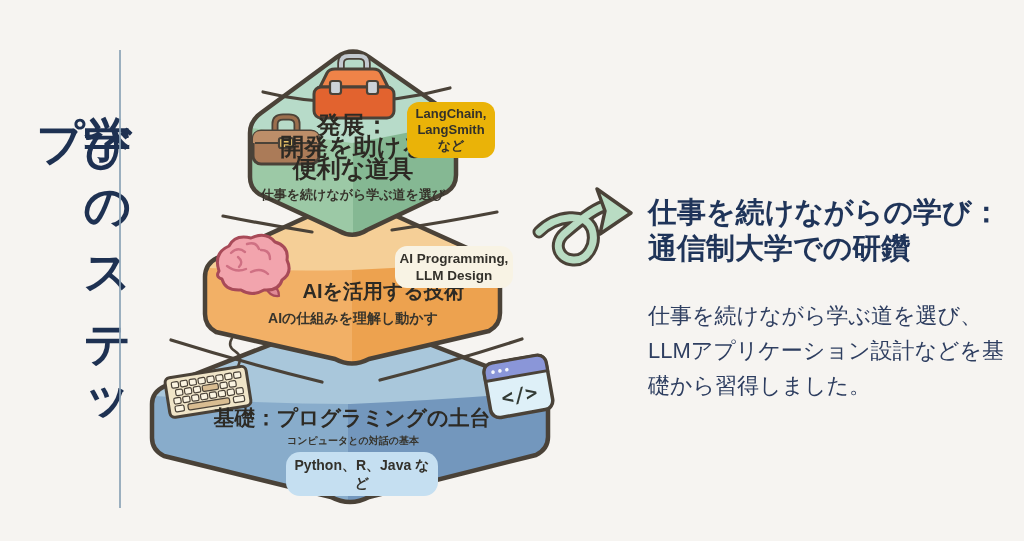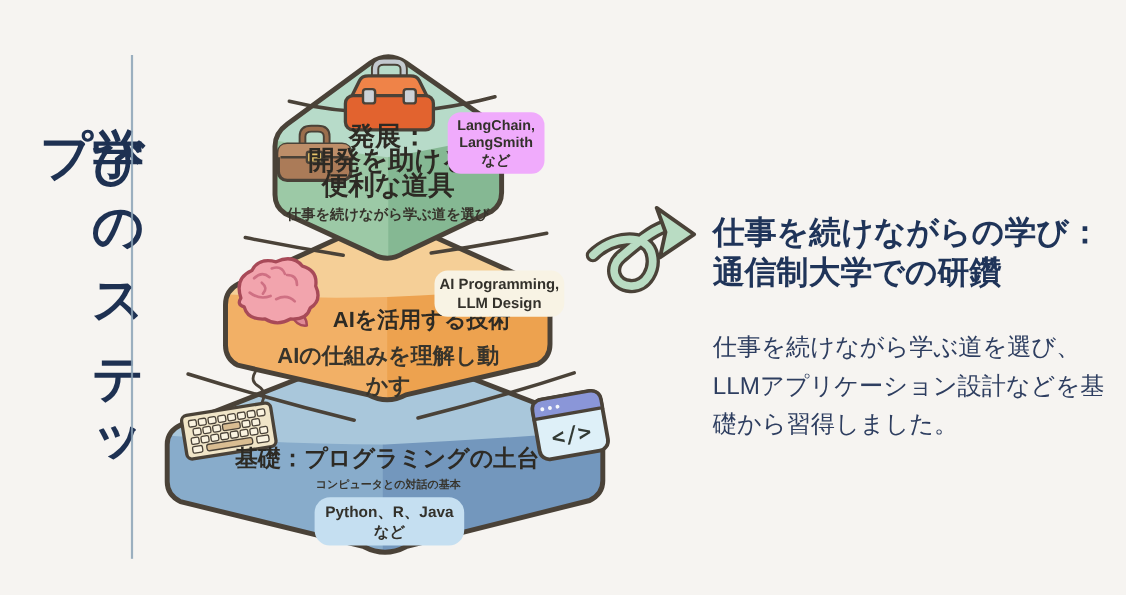--- a/index.html
+++ b/index.html
@@ -21,31 +21,31 @@
   
   .tier-title{
     text-align:center;color:#2d2a24;font-weight:800;white-space:pre-line;
   }
   .tier-sub{
     text-align:center;color:#37342c;font-weight:700;white-space:pre-line;
   }
   .t-dev-title{left:252px;top:114px;width:202px;font-size:24px;line-height:22px;}
   .t-dev-sub{left:242px;top:186px;width:222px;font-size:13px;}
   .t-app-title{left:242px;top:252px;width:222px;font-size:20px;line-height:26px;text-align:right;}
-  .t-app-sub{left:242px;top:310px;width:222px;font-size:20px;}
+  .t-app-sub{left:242px;top:310px;width:222px;font-size:14px;}
   .t-fnd-title{left:192px;top:406px;width:320px;font-size:21px;line-height:24px;}
   .t-fnd-sub{left:242px;top:434px;width:222px;font-size:10px;}
   
   .chip{
     text-align:center;color:#33312b;font-weight:700;white-space:pre-line;
     border:none;border-radius:12px;padding:4px 4px;
   }
-  .chip-lang{left:407px;top:102px;width:88px;font-size:13px;line-height:16px;background:#f0abfc;}
+  .chip-lang{left:407px;top:102px;width:88px;font-size:13px;line-height:16px;background:#eab308;}
   .chip-ai{left:395px;top:246px;width:118px;font-size:13.5px;line-height:17px;background:#f8f3e4;}
-  .chip-py{left:286px;top:452px;width:136px;font-size:14px;line-height:18px;background:#c5dff1;border-radius:14px;}
+  .chip-py{left:286px;top:452px;width:152px;font-size:14px;line-height:18px;background:#c5dff1;border-radius:14px;}
   
   .callout-heading{
     left:648px;top:194px;width:370px;
     font-size:29px;line-height:36px;font-weight:900;color:#1f3459;white-space:pre-line;font-family:Liberation Serif, serif;
   }
   .callout-body{
     left:648px;top:298px;width:378px;
     font-size:22px;line-height:35px;font-weight:500;color:#2e3e60;white-space:pre-line;
   }
   svg text{font-family:"DejaVu Sans Mono","Liberation Mono",monospace;}

